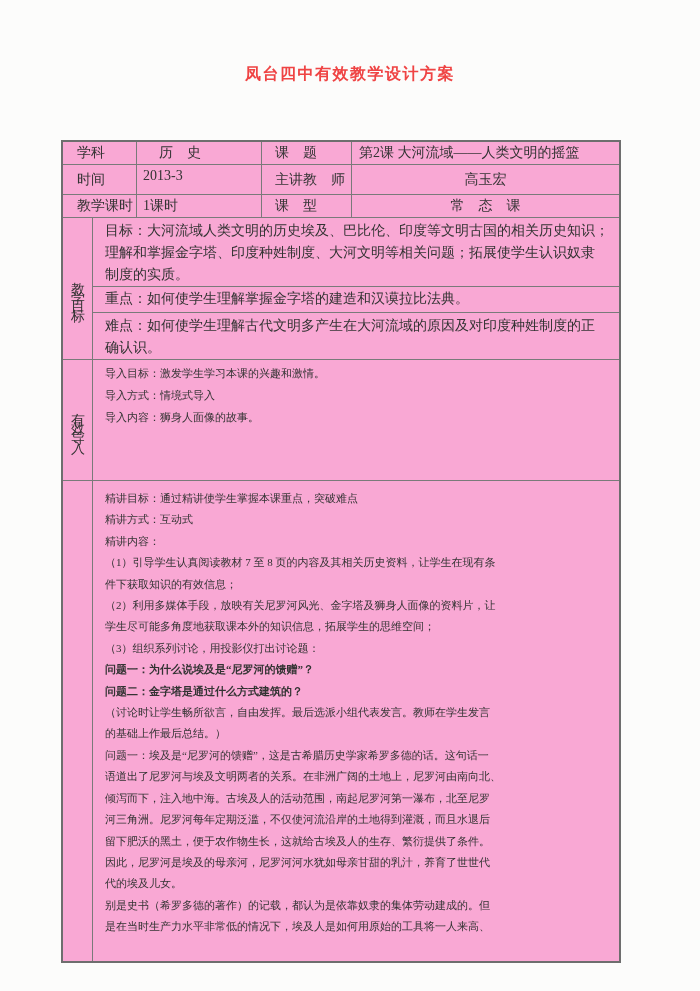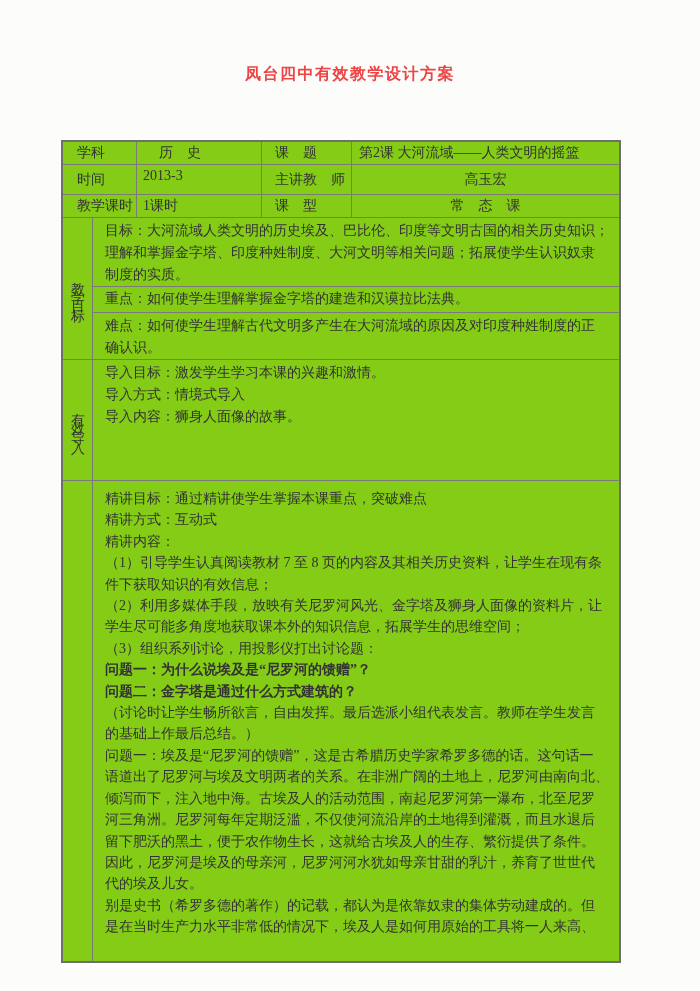--- a/index.html
+++ b/index.html
@@ -16,21 +16,21 @@
   }
   .doc-title{
     position:absolute;top:64px;left:0;width:100%;
     text-align:center;font-size:16px;font-weight:bold;
     letter-spacing:1.5px;color:#ef4444;
   }
   .doc-table{
     position:absolute;left:61px;top:140px;width:560px;height:823px;
     border:2px solid #6e6e6e;box-sizing:border-box;
     display:flex;flex-direction:column;
-    background:#84cc16;
+    background:#f9a8d4;
   }
   .trow{display:flex;flex-direction:row;border-bottom:1px solid #7a7a7a;box-sizing:border-box;}
   .trow:last-child{border-bottom:none;}
   .cell{box-sizing:border-box;display:flex;align-items:center;font-size:14px;line-height:20px;overflow:hidden;}
   .br{border-right:1px solid #7a7a7a;}
   
   .r1{flex:0 0 23px;}
   .r2{flex:0 0 30px;}
   .r3{flex:0 0 23px;}
   .c1{flex:0 0 74px;padding-left:14px;}
@@ -54,21 +54,21 @@
   }
   .seccontent{flex:1;display:flex;flex-direction:column;box-sizing:border-box;}
   .subrow{box-sizing:border-box;border-bottom:1px solid #7a7a7a;padding:2px 8px 0 12px;
           font-size:14px;line-height:22px;white-space:pre-line;}
   .subrow:last-child{border-bottom:none;}
   .sub-goal{flex:0 0 66px;}
   .sub-key{flex:0 0 26px;padding-top:1px;}
   .sub-diff{flex:1;}
   .introlines{padding:2px 8px 0 12px;}
   .lecturelines{padding:7px 8px 0 12px;}
-  .tline{font-size:14px;line-height:21.4px;white-space:pre-line;}
+  .tline{font-size:11px;line-height:21.4px;white-space:pre-line;}
   .introlines .tline{line-height:22px;}
   .tline.bold{font-weight:bold;}
 </style>
 </head>
 <body>
 
 <div class="page">
 
   <div class="doc-title">凤台四中有效教学设计方案</div>
 

